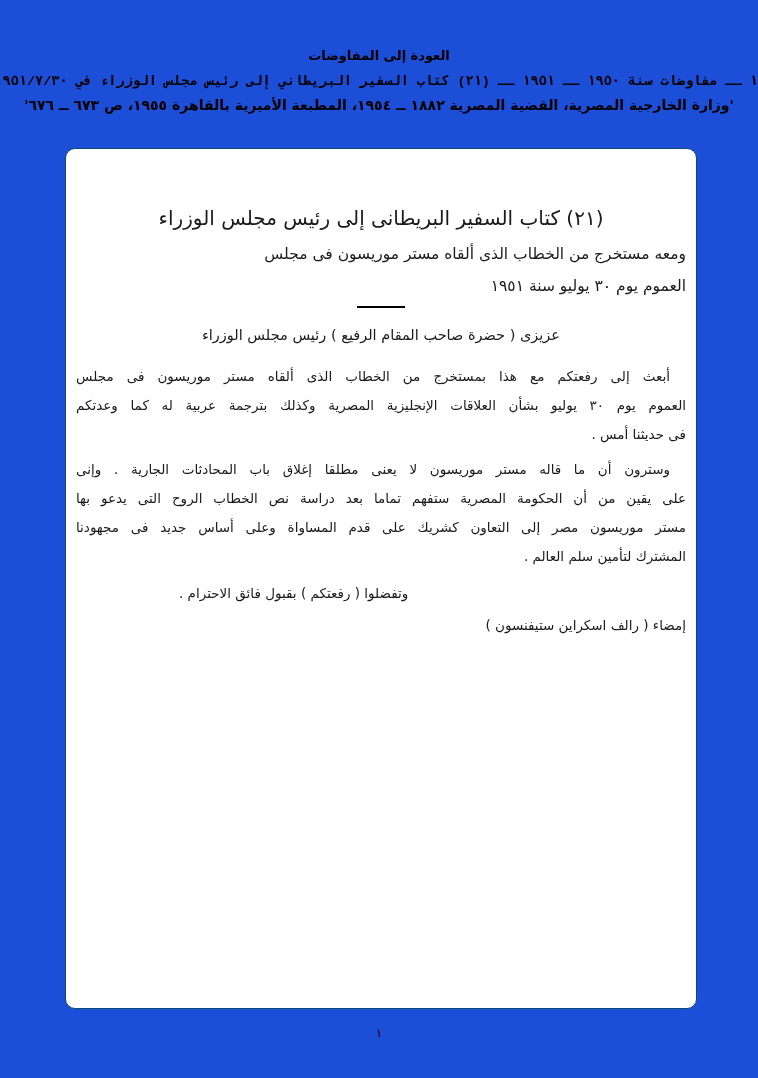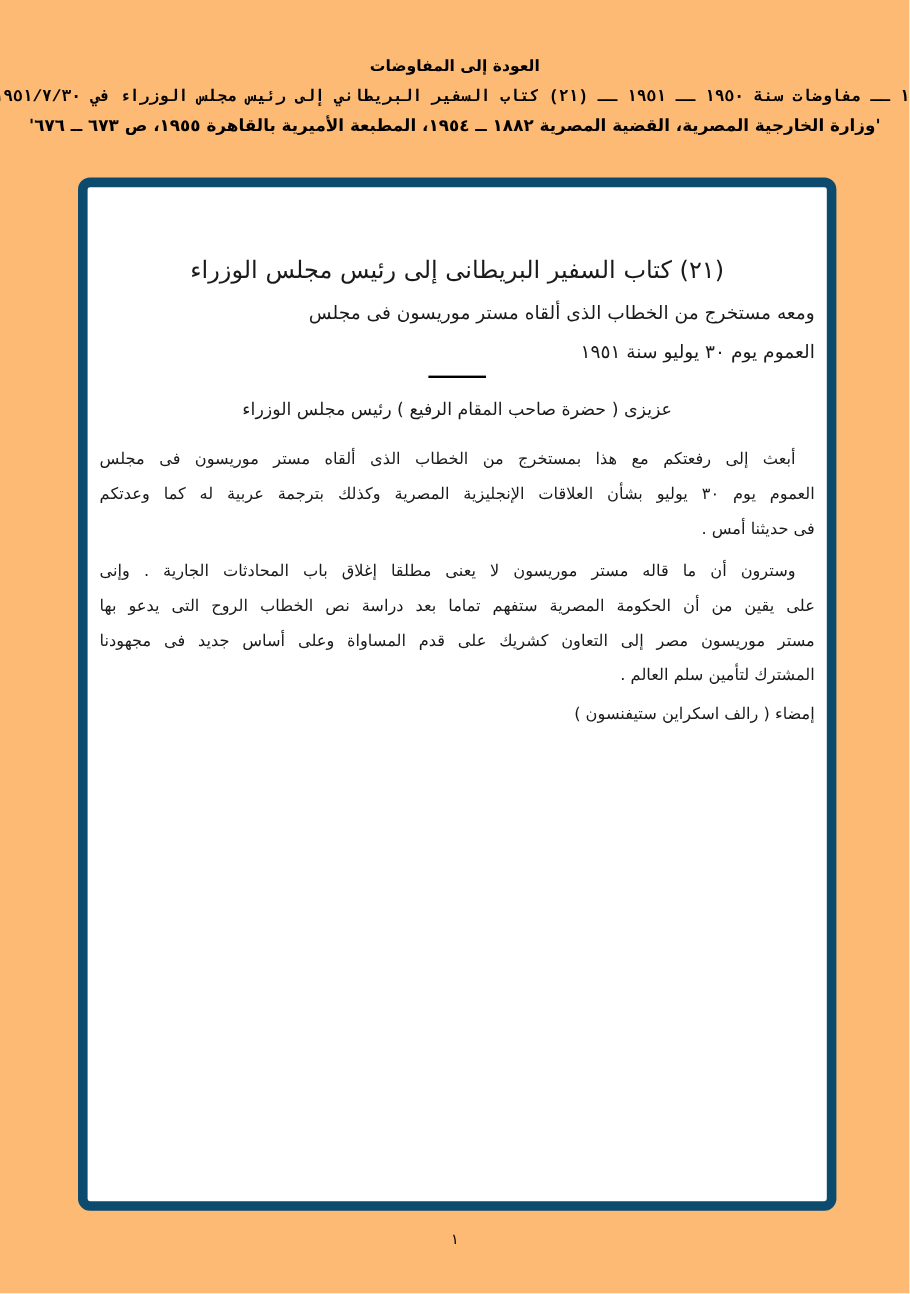--- a/index.html
+++ b/index.html
@@ -5,21 +5,21 @@
   html, body {
     margin: 0;
     padding: 0;
     background: #ffffff;
     font-family: "DejaVu Sans", sans-serif;
   }
   .page {
     position: relative;
     width: 758px;
     height: 1078px;
-    background: #fdba74;
+    background: #1d4ed8;
     overflow: hidden;
     direction: rtl;
     color: #000;
   }
   
   .header {
     position: absolute;
     top: 48px;
     left: 0;
     right: 0;
@@ -47,21 +47,21 @@
     white-space: nowrap;
   }
   
   .doc-frame {
     position: absolute;
     left: 65px;
     top: 148px;
     width: 632px;
     height: 861px;
     box-sizing: border-box;
-    border: 8px solid #0c4a6e;
+    border: 1px solid #0c4a6e;
     border-radius: 10px;
     background: #ffffff;
     overflow: hidden;
   }
   .doc-content {
     position: relative;
     direction: rtl;
     color: #1a1a1a;
     padding: 0 10px;
   }
@@ -165,20 +165,25 @@
         <div class="line-end">فى حديثنا أمس .</div>
       </div>
 
       <div class="para para-2">
         <div class="line-just line-indent">وسترون أن ما قاله مستر موريسون لا يعنى مطلقا إغلاق باب المحادثات الجارية . وإنى</div>
         <div class="line-just">على يقين من أن الحكومة المصرية ستفهم تماما بعد دراسة نص الخطاب الروح التى يدعو بها</div>
         <div class="line-just">مستر موريسون مصر إلى التعاون كشريك على قدم المساواة وعلى أساس جديد فى مجهودنا</div>
         <div class="line-end">المشترك لتأمين سلم العالم .</div>
       </div>
 
+      <div class="closing">
+        <div class="closing-inner">
+          <span class="closing-text">وتفضلوا ( رفعتكم ) بقبول فائق الاحترام .</span>
+        </div>
+      </div>
 
       <div class="signature">
         <span class="signature-text">إمضاء ( رالف اسكراين ستيفنسون )</span>
       </div>
 
     </div>
   </div>
 
   <div class="footer">
     <span>١</span>

